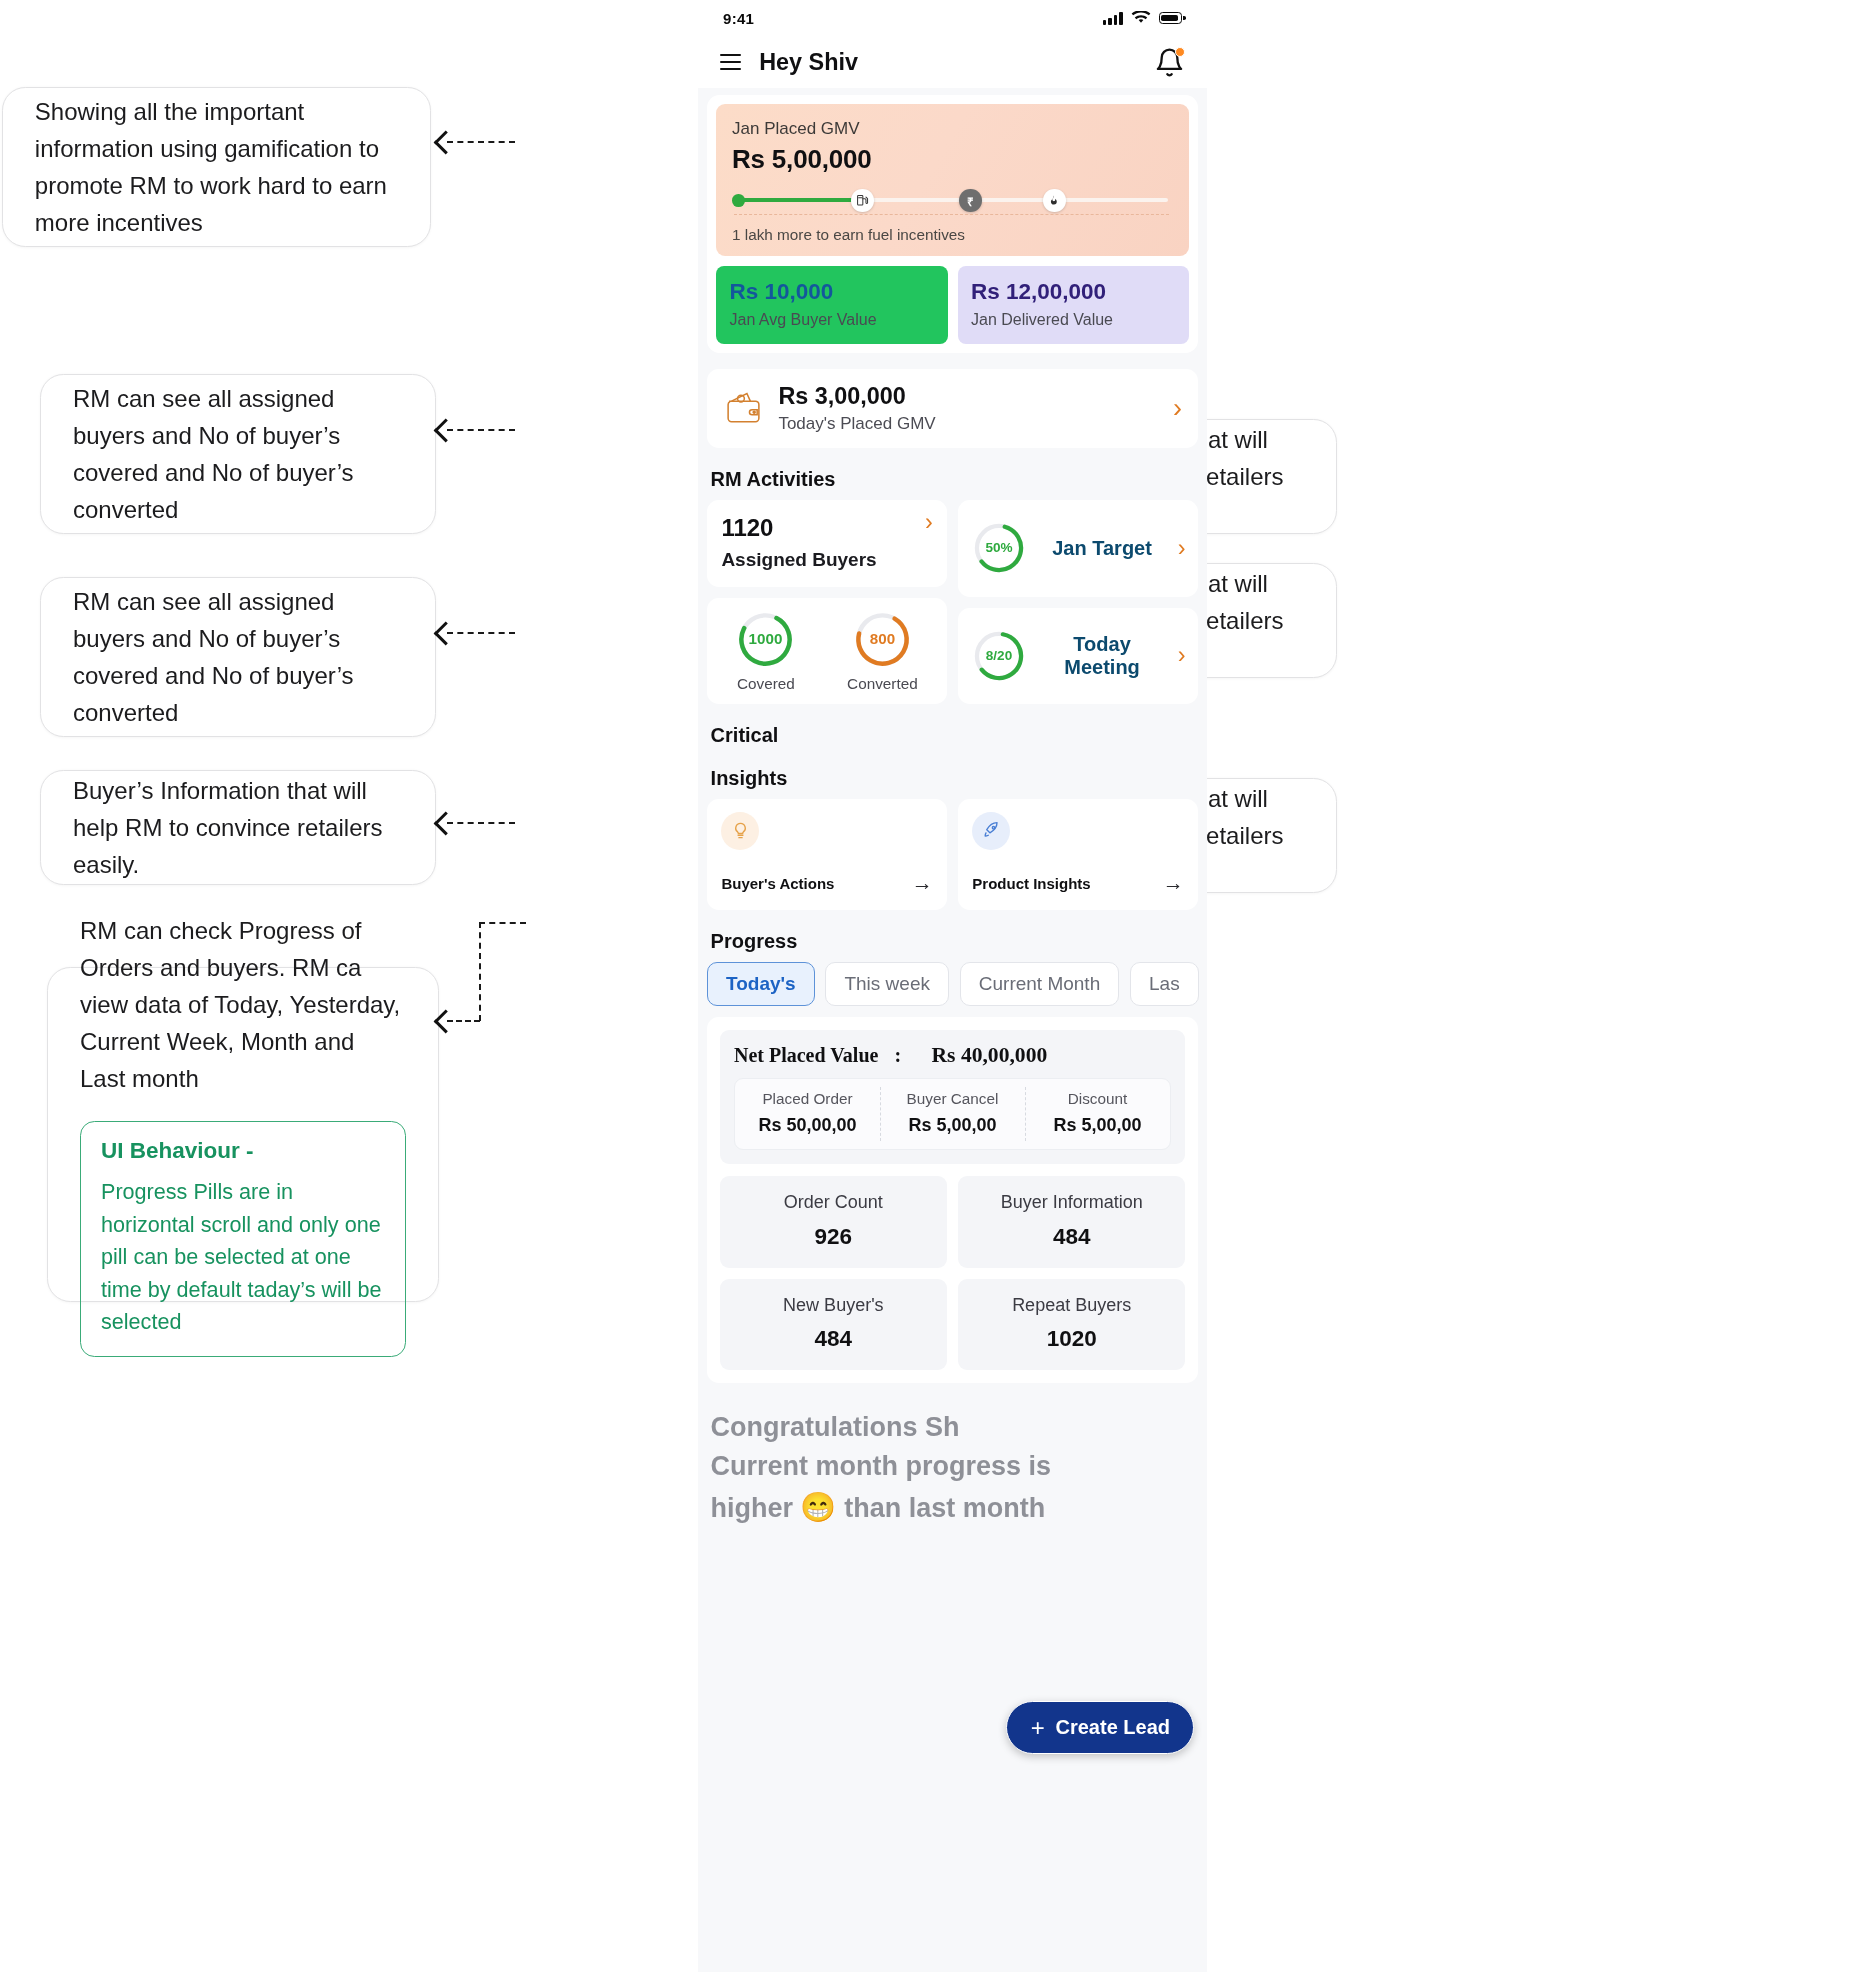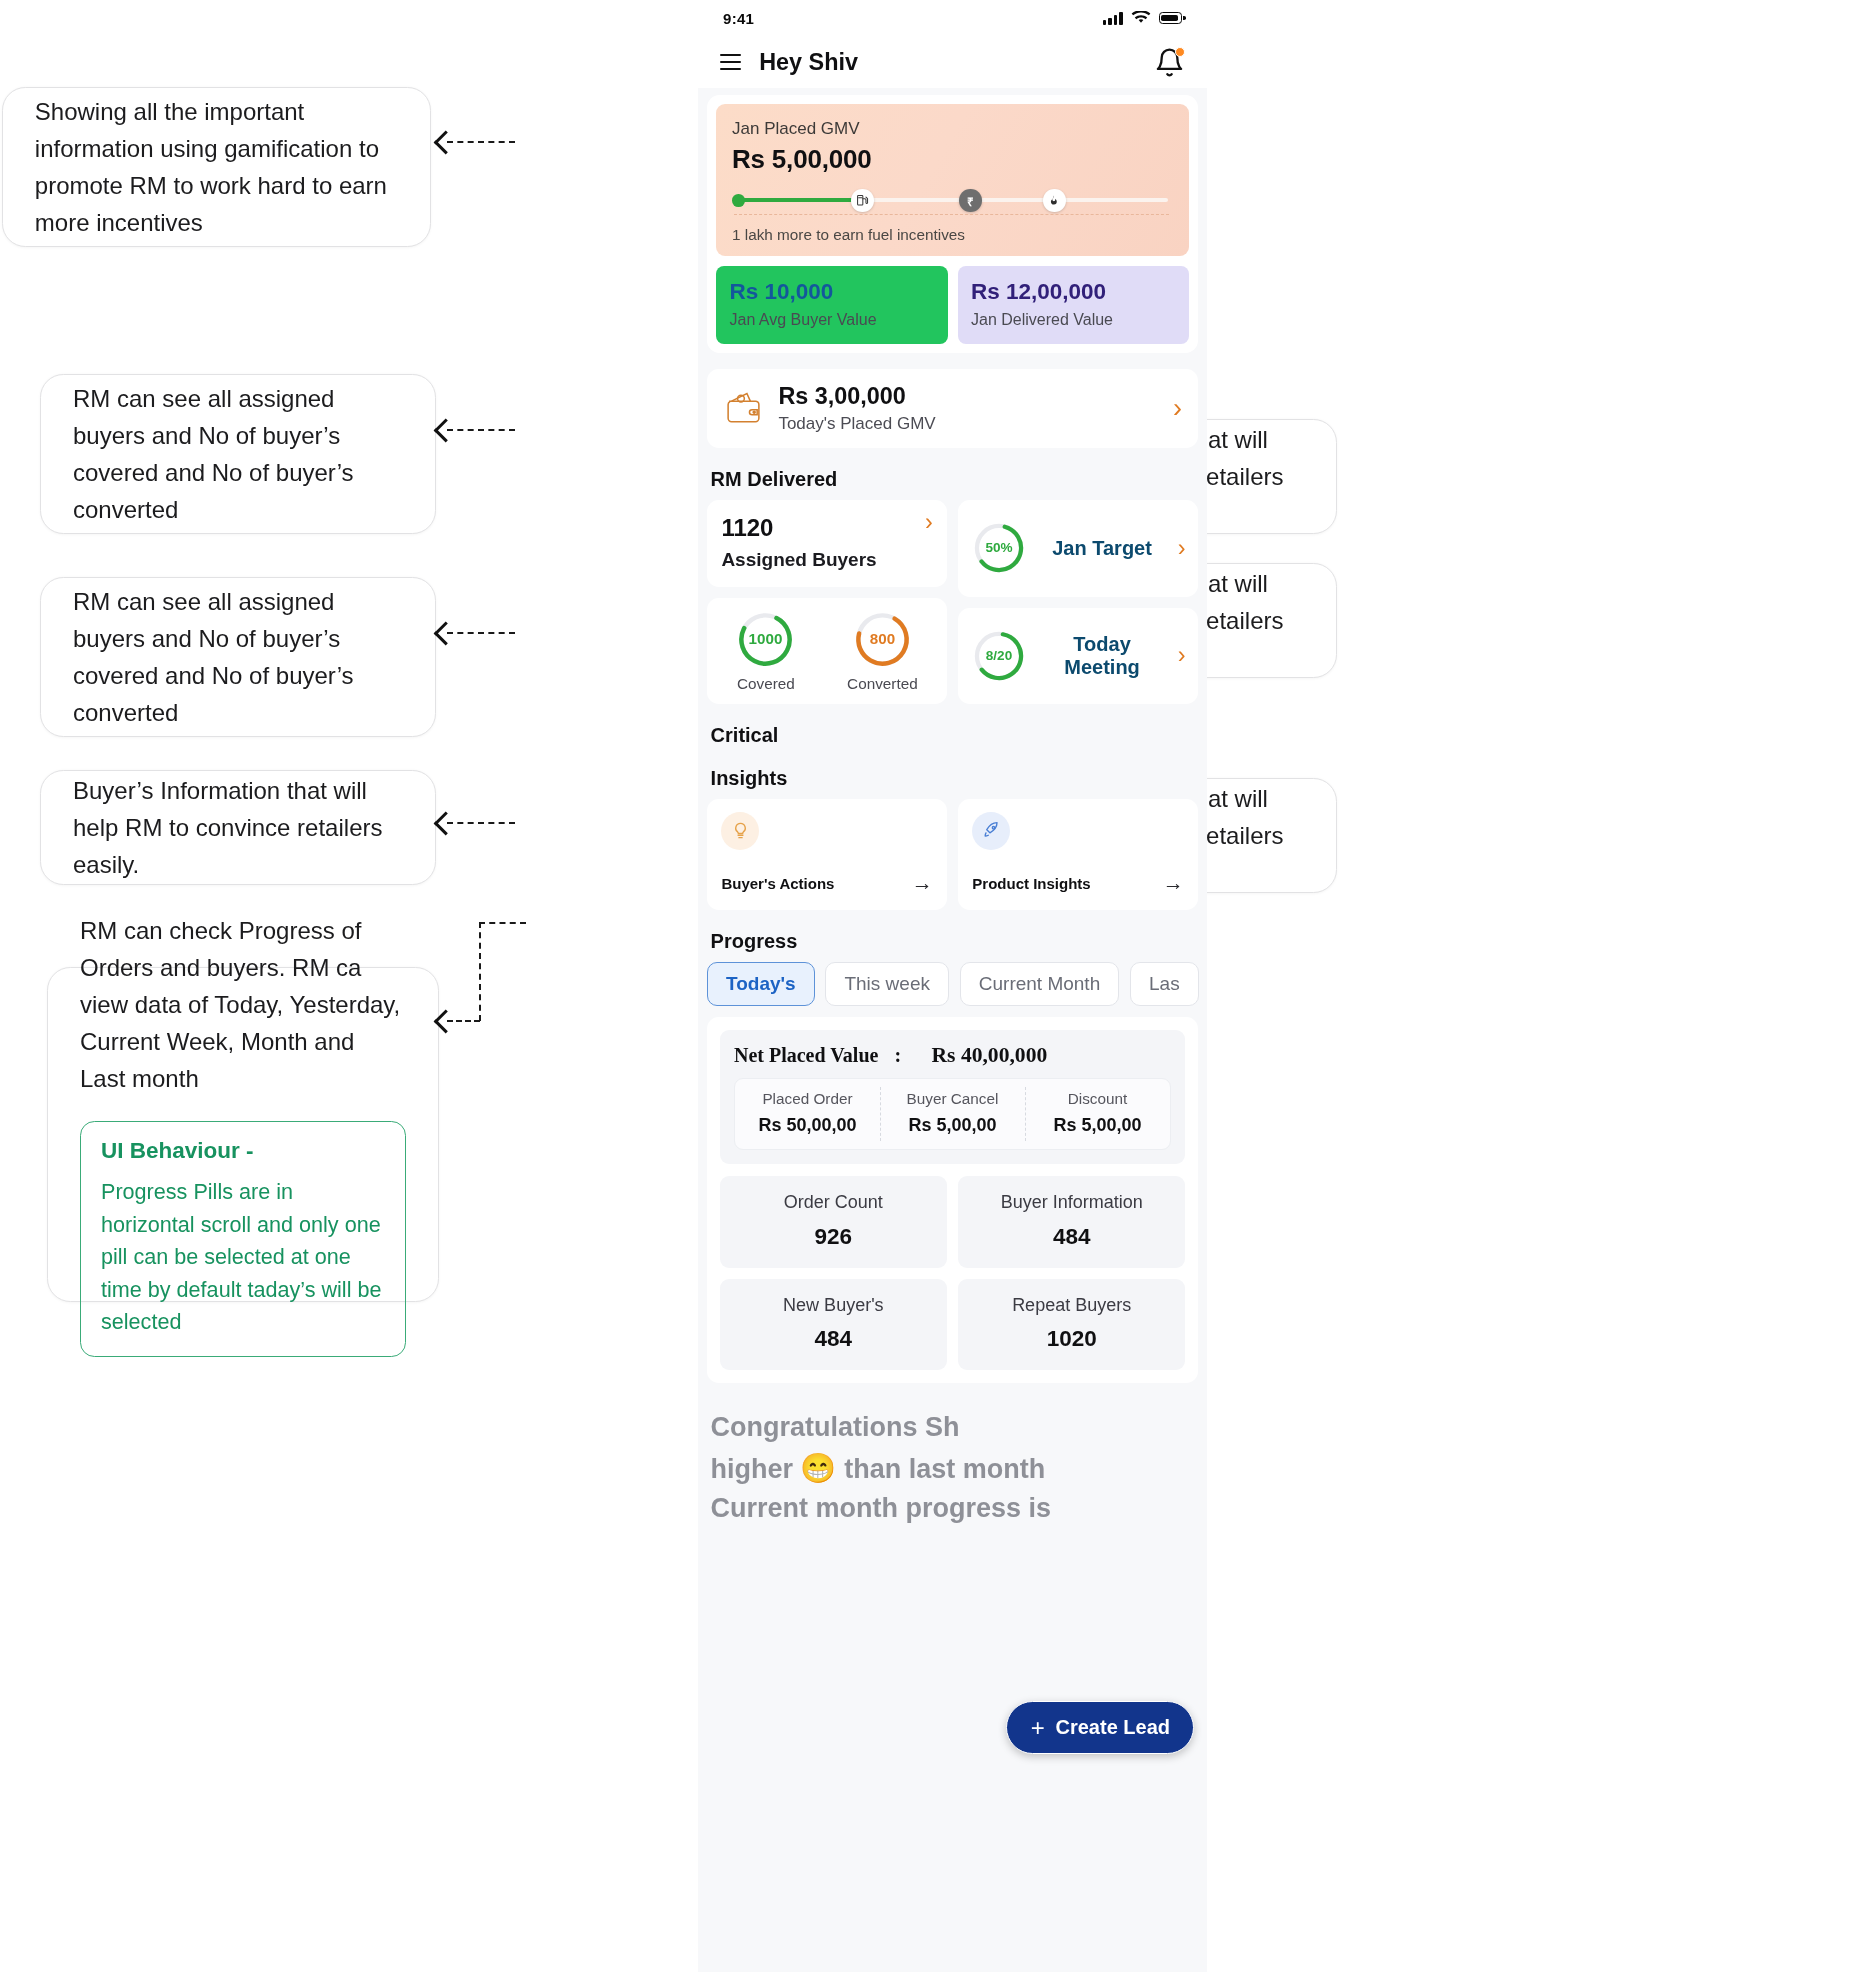--- a/index.html
+++ b/index.html
@@ -420,21 +420,21 @@
           <path d="M10 14l18-9 4 9"></path>
           <circle cx="21" cy="11" r="4"></circle>
         </svg>
         <div class="wallet-txt">
           <div class="wallet-val">Rs 3,00,000</div>
           <div class="wallet-lbl">Today's Placed GMV</div>
         </div>
         <div class="chev-o">›</div>
       </div>
 
-      <div class="sec-title">RM Delivered</div>
+      <div class="sec-title">RM Activities</div>
       <div class="act-grid">
         <div class="act-col">
           <div class="wcard assigned">
             <div class="assigned-num">1120</div>
             <div class="assigned-lbl">Assigned Buyers</div>
             <div class="chev-o">›</div>
           </div>
           <div class="wcard ring-row">
             <div class="ring-item">
               <svg width="59" height="59" viewBox="0 0 66 66">
@@ -554,26 +554,26 @@
           </div>
           <div class="stat">
             <div class="stat-cap">Repeat Buyers</div>
             <div class="stat-num">1020</div>
           </div>
         </div>
       </div>
 
       <div class="congrats">
         <p>Congratulations Sh</p>
+        <p>Current month progress is</p>
         <p>
           <span>higher</span>
           <span style="font-size:29px;">😁</span>
           <span>than  last month</span>
         </p>
-        <p>Current month progress is</p>
       </div>
 
     </div>
 
     <div class="fab">
       <span class="plus">+</span>
       <span>Create Lead</span>
     </div>
 
   </div>

